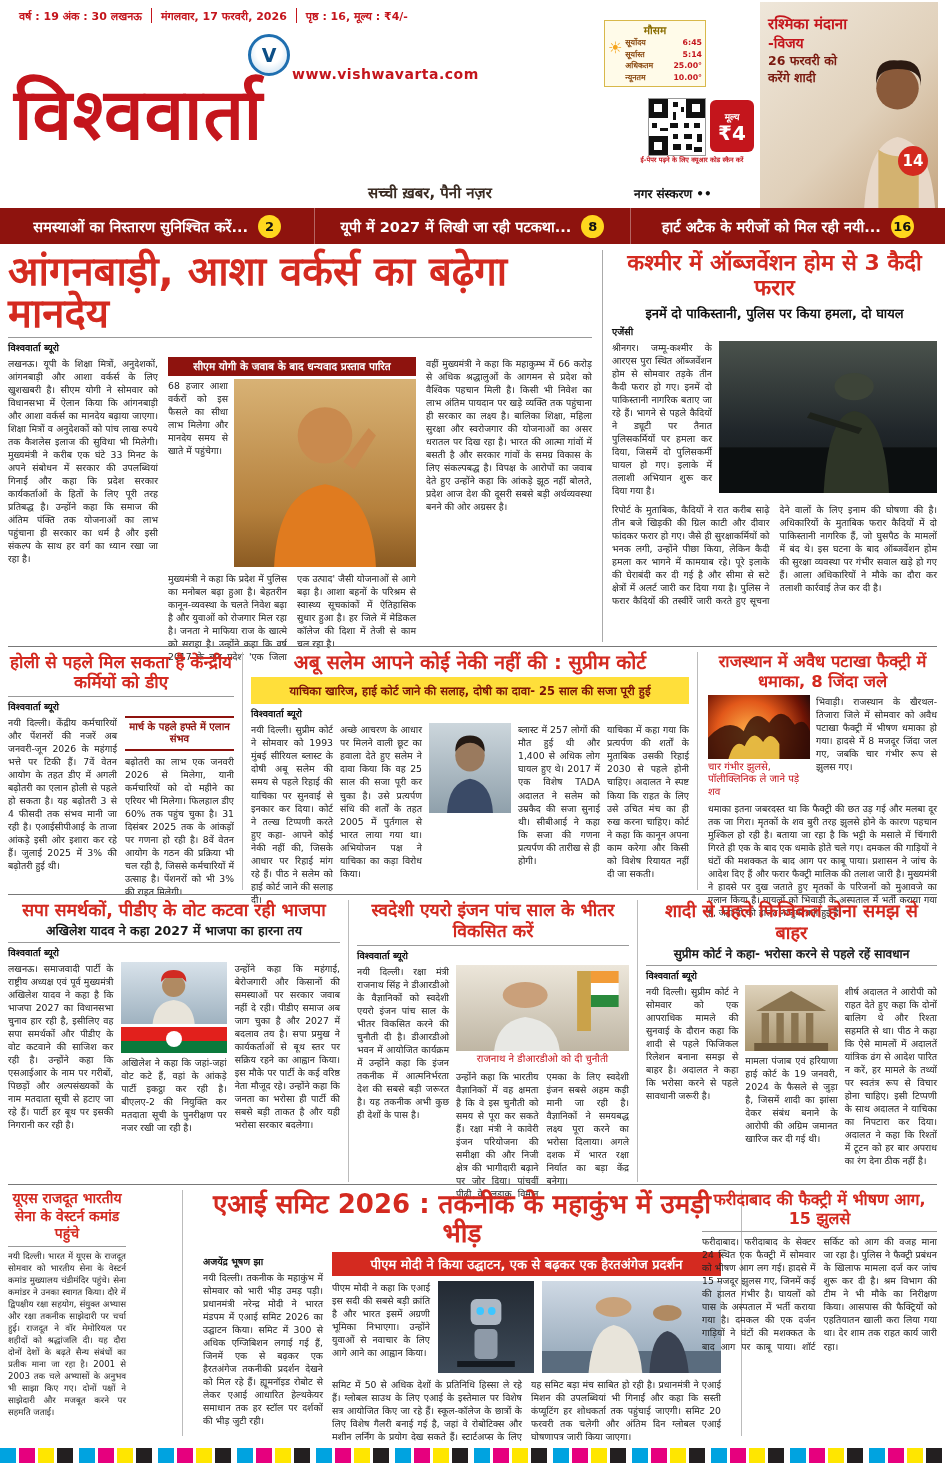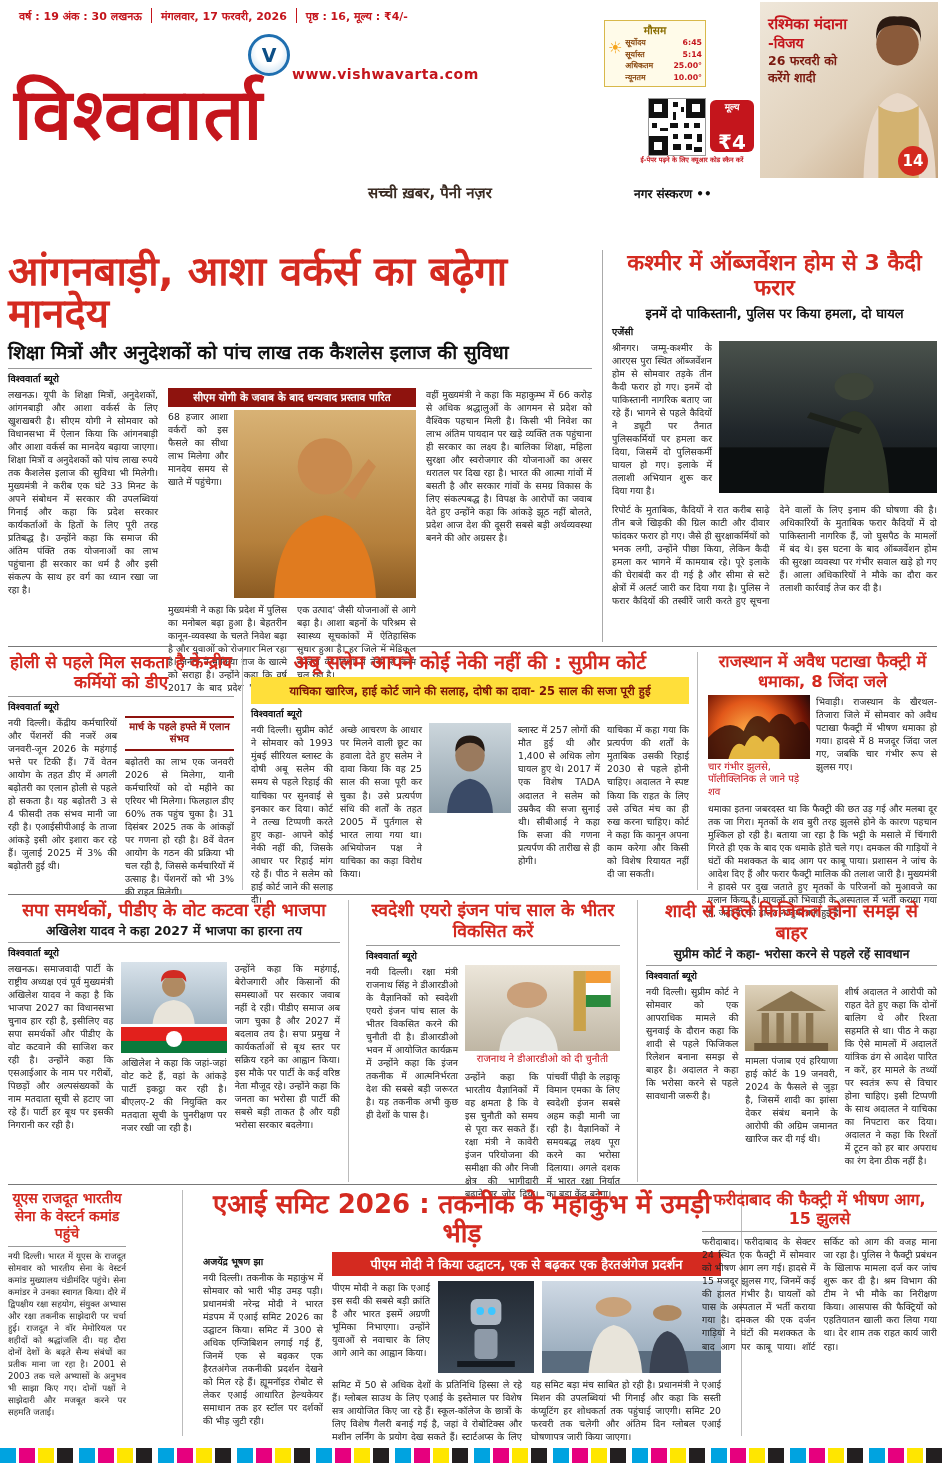--- a/index.html
+++ b/index.html
@@ -24,25 +24,25 @@
   .weather .w-icon{font-size:16px;color:#f5a51e;line-height:1;margin-top:3px;}
   .weather .w-rows{flex:1;}
   .weather .w-row{display:flex;justify-content:space-between;font-size:7.8px;line-height:1.5;}
   .weather .w-row .lbl{color:#8a4a12;font-weight:bold;}
   .weather .w-row .val{color:#c4151c;font-weight:bold;}
   
   .qr{position:absolute;top:98px;left:648px;width:56px;height:56px;background:#fff;border:1px solid #999;}
   .qr svg{width:100%;height:100%;display:block;}
   .qr-caption{position:absolute;top:157px;left:630px;width:124px;font-size:6.5px;font-weight:bold;color:#c4151c;text-align:center;line-height:1.2;}
   .pricebox{position:absolute;top:100px;left:710px;width:44px;height:52px;background:#c4151c;border-radius:6px;
-       color:#fff;display:flex;flex-direction:column;align-items:center;justify-content:space-between;}
+       color:#fff;display:flex;flex-direction:column;align-items:center;justify-content:center;}
   .pricebox .p-word{font-size:9px;font-weight:bold;}
   .pricebox .p-val{font-size:20px;font-weight:bold;line-height:1;}
   
-  .celeb{position:absolute;top:2px;left:760px;width:178px;height:176px;background:linear-gradient(135deg,#efe7da,#e0d0ba 55%,#c3a27c);overflow:hidden;}
+  .celeb{position:absolute;top:2px;left:760px;width:178px;height:220px;background:linear-gradient(135deg,#efe7da,#e0d0ba 55%,#c3a27c);overflow:hidden;}
   .celeb-text{position:absolute;top:12px;left:8px;line-height:1.35;}
   .celeb-text .c1{font-size:15px;font-weight:bold;color:#c4151c;}
   .celeb-text .c2{font-size:14px;font-weight:bold;color:#c4151c;}
   .celeb-text .c3,.celeb-text .c4{font-size:12.5px;font-weight:bold;color:#7a1a10;}
   .celeb svg{position:absolute;right:-6px;bottom:0;width:110px;height:170px;}
   .page-badge{position:absolute;top:146px;left:898px;width:30px;height:30px;border-radius:50%;background:#d42a20;
        color:#fff;font-size:15px;font-weight:bold;display:flex;align-items:center;justify-content:center;}
   
   .teasers{position:absolute;top:208px;left:0;width:945px;height:36px;background:#8e130e;display:flex;align-items:center;}
   .teaser{flex:1;display:flex;align-items:center;justify-content:center;gap:10px;color:#fff;font-size:14.5px;font-weight:bold;
@@ -103,21 +103,21 @@
   .raj-bottom{margin-top:4px;}
   
   .sp{position:absolute;top:900px;left:8px;width:332px;}
   .sp-hl{font-size:17.5px;text-align:center;line-height:1.15;}
   .sp-sub{font-size:12.5px;font-weight:bold;text-align:center;margin-top:2px;}
   .sp-cols{display:flex;gap:8px;margin-top:2px;}
   .sp-c{flex:1;}
   .ph-akhilesh{width:100%;height:62px;background:linear-gradient(180deg,#d8e2ea,#9fb2c0);margin-bottom:3px;}
   .ph-spflag{width:100%;height:26px;background:linear-gradient(180deg,#e2201c 55%,#0a7a3c 55%);margin-bottom:3px;position:relative;}
   .ph-spflag::after{content:"";position:absolute;left:42%;top:4px;width:16px;height:16px;border-radius:50%;background:#fff;}
-  .aero{position:absolute;top:900px;left:348px;width:290px;border-left:1px solid #bbb;border-right:1px solid #bbb;padding:0 17px;box-sizing:border-box;height:282px;}
+  .aero{position:absolute;top:900px;left:348px;width:290px;border-left:1px solid #bbb;border-right:1px solid #bbb;padding:0 8px;box-sizing:border-box;height:282px;}
   .aero-hl{font-size:17.5px;text-align:center;line-height:1.2;}
   .aero-row{display:flex;gap:7px;margin-top:2px;}
   .aero-c1{width:92px;flex:none;}
   .aero-right{flex:1;}
   .ph-rajnath{width:100%;height:86px;background:linear-gradient(180deg,#ece6da,#bfb6a4);}
   .aero-under{column-count:2;column-gap:8px;margin-top:4px;}
   .marriage{position:absolute;top:900px;left:646px;width:291px;}
   .mar-hl{font-size:18px;text-align:center;line-height:1.2;}
   .mar-sub{font-size:12px;font-weight:bold;text-align:center;margin-top:2px;}
   .mar-cols{display:flex;gap:7px;margin-top:2px;}
@@ -229,24 +229,37 @@
     </svg>
     <div class="celeb-text">
       <div class="c1">रश्मिका मंदाना</div>
       <div class="c2">-विजय</div>
       <div class="c3">26 फरवरी को</div>
       <div class="c4">करेंगे शादी</div>
     </div>
   </div>
   <div class="page-badge">14</div>
 
+  <div class="teasers">
+    <div class="teaser">
+      <span>समस्याओं का निस्तारण सुनिश्चित करें...</span>
+      <span class="tz-num">2</span>
+    </div>
+    <div class="teaser">
+      <span>यूपी में 2027 में लिखी जा रही पटकथा...</span>
+      <span class="tz-num">8</span>
+    </div>
+    <div class="teaser">
+      <span>हार्ट अटैक के मरीजों को मिल रही नयी...</span>
+      <span class="tz-num">16</span>
+    </div>
+  </div>
 
   <div class="lead">
     <div class="hl lead-hl">आंगनबाड़ी, आशा वर्कर्स का बढ़ेगा मानदेय</div>
-    <div class="lead-sub">शिक्षा मित्रों और अनुदेशकों को पांच लाख तक कैशलेस इलाज की सुविधा</div>
     <div class="thin-rule"></div>
     <div class="byline">विश्ववार्ता ब्यूरो</div>
     <div class="lead-cols">
       <div class="lead-c1 body-txt">लखनऊ। यूपी के शिक्षा मित्रों, अनुदेशकों, आंगनबाड़ी और आशा वर्कर्स के लिए खुशखबरी है। सीएम योगी ने सोमवार को विधानसभा में ऐलान किया कि आंगनबाड़ी और आशा वर्कर्स का मानदेय बढ़ाया जाएगा। शिक्षा मित्रों व अनुदेशकों को पांच लाख रुपये तक कैशलेस इलाज की सुविधा भी मिलेगी। मुख्यमंत्री ने करीब एक घंटे 33 मिनट के अपने संबोधन में सरकार की उपलब्धियां गिनाईं और कहा कि प्रदेश सरकार कार्यकर्ताओं के हितों के लिए पूरी तरह प्रतिबद्ध है। उन्होंने कहा कि समाज की अंतिम पंक्ति तक योजनाओं का लाभ पहुंचाना ही सरकार का धर्म है और इसी संकल्प के साथ हर वर्ग का ध्यान रखा जा रहा है।</div>
       <div class="lead-mid">
         <div class="cap-bar">सीएम योगी के जवाब के बाद धन्यवाद प्रस्ताव पारित</div>
         <div class="lead-midrow">
           <div class="lead-minicol body-txt">68 हजार आशा वर्करों को इस फैसले का सीधा लाभ मिलेगा और मानदेय समय से खाते में पहुंचेगा।</div>
           <div class="photo ph-yogi">
             <svg viewBox="0 0 100 100" preserveAspectRatio="none">

